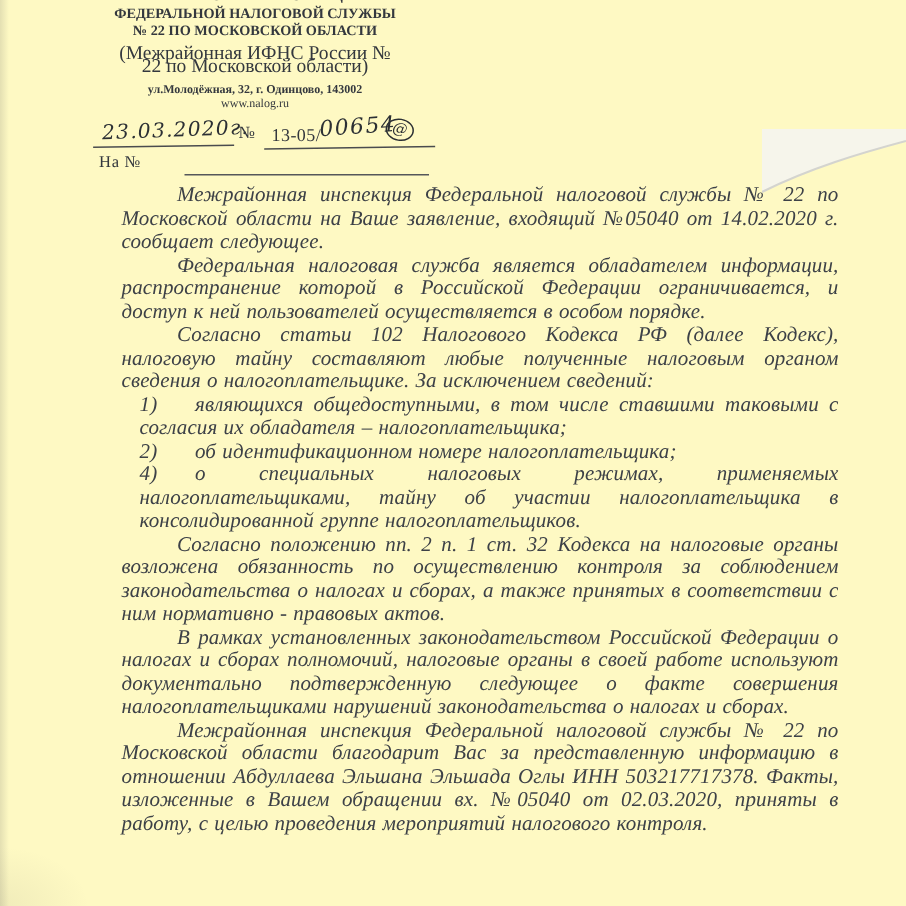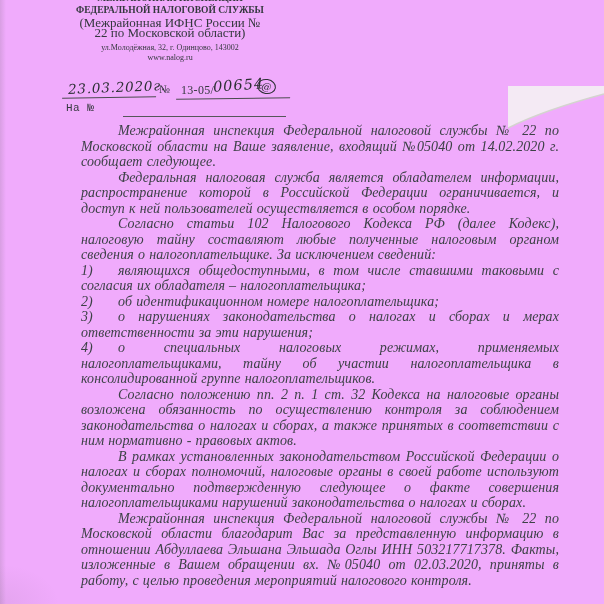--- a/index.html
+++ b/index.html
@@ -1,19 +1,19 @@
 <!DOCTYPE html>
 <html><head>
 <meta charset="utf-8">
 <style>
   html,body { margin:0; padding:0; }
   body { background:#ffffff; }
   .stage {
     position:relative; width:604px; height:604px;
-    background:#f0abfc; overflow:hidden;
+    background:#fef9c3; overflow:hidden;
     font-family:"Liberation Serif", serif;
     color:#3d4147;
   }
   
   .edge-left {
     position:absolute; left:0; top:0; width:6px; height:604px;
     background:linear-gradient(90deg, rgba(90,90,90,0.16), rgba(90,90,90,0));
     pointer-events:none;
   }
   .corner-shade-bl {
@@ -27,21 +27,21 @@
     position:absolute; left:62px; top:-7px; width:216px;
     text-align:center; color:#34383e;
   }
   .lh-bold {
     font-weight:bold; font-size:9.5px; line-height:11.5px; white-space:nowrap;
   }
   .lh-sub {
     font-size:13px; line-height:9.5px; margin-top:2px; padding:0 15px;
   }
   .lh-addr { font-size:8px; line-height:9.5px; white-space:nowrap; }
-  .lh-addr.first { margin-top:6px; }
+  .lh-addr.first { margin-top:6px;font-weight:bold; }
   
   .hw {
     font-family:"DejaVu Serif", serif; font-style:italic; color:#2c3034;
   }
   .ref-date-underline {
     position:absolute; left:62px; top:83px; width:94px; height:14px;
     border-bottom:1.3px solid #4a4c4e; transform:rotate(-0.8deg);
   }
   .ref-date {
     position:absolute; left:68px; top:79px; font-size:13.5px; letter-spacing:0.8px;
@@ -53,51 +53,52 @@
     border-bottom:1.3px solid #4a4c4e; transform:rotate(-0.8deg);
   }
   .ref-num-printed { position:absolute; left:181px; top:83px; font-size:12px; color:#34383e; letter-spacing:0.3px; }
   .ref-num-hw { position:absolute; left:213px; top:77px; font-size:14.5px; letter-spacing:1px; transform:rotate(-4deg); }
   .ref-num-stamp {
     position:absolute; left:257px; top:79px; width:17px; height:13px;
     border:1.3px solid #2c3034; border-radius:50%;
     display:flex; align-items:center; justify-content:center;
     font-size:10px; transform:rotate(9deg);
   }
-  .reply-label { position:absolute; left:66px; top:102px; font-size:11px; color:#34383e; letter-spacing:0.5px;font-family:Liberation Mono, monospace; }
+  .reply-label { position:absolute; left:66px; top:102px; font-size:11px; color:#34383e; letter-spacing:0.5px; }
   .reply-underline {
     position:absolute; left:123px; top:103px; width:163px; height:13px;
     border-bottom:1px solid #55575a;
   }
   
   .body-text {
     position:absolute; left:81px; top:123px; width:478px;
     font-size:14px; line-height:15.5px; text-align:justify;
     word-spacing:0.5px; letter-spacing:0.1px;font-style:italic;
   }
   .body-text p { margin:0; }
   .body-text p.indent { text-indent:37px; }
-  .body-text p.list { text-indent:0; }
+  .body-text p.list { text-indent:0;margin-left:12px; }
   .num-span { display:inline-block; width:37px; }
 </style>
 </head>
 <body>
 
 <div class="stage">
 
   <div class="edge-left"></div>
   <div class="corner-shade-bl"></div>
   <svg class="page-curl" viewBox="0 0 96 48" xmlns="http://www.w3.org/2000/svg">
     <path d="M96,0 L96,8 C66,16 32,26 0,42 L0,0 Z" fill="#f5f5f2" opacity="0.85"></path>
     <path d="M96,8 C66,16 32,26 0,42" fill="none" stroke="#d4d4cf" stroke-width="1.4"></path>
   </svg>
 
   <div class="letterhead">
     <div class="lh-bold">МЕЖРАЙОННАЯ ИНСПЕКЦИЯ</div>
     <div class="lh-bold">ФЕДЕРАЛЬНОЙ НАЛОГОВОЙ СЛУЖБЫ</div>
+    <div class="lh-bold">№ 22 ПО МОСКОВСКОЙ ОБЛАСТИ</div>
     <div class="lh-sub">(Межрайонная ИФНС России № 22 по Московской области)</div>
     <div class="lh-addr first">ул.Молодёжная, 32, г. Одинцово, 143002</div>
     <div class="lh-addr">www.nalog.ru</div>
   </div>
 
   <div class="ref-date-underline"></div>
   <div class="ref-date hw">23.03.2020г.</div>
   <div class="ref-no-label">№</div>
   <div class="ref-num-underline"></div>
   <div class="ref-num-printed">13-05/</div>
@@ -106,20 +107,19 @@
 
   <div class="reply-label">На №</div>
   <div class="reply-underline"></div>
 
   <div class="body-text">
     <p class="indent">Межрайонная инспекция Федеральной налоговой службы № 22 по Московской области на Ваше заявление, входящий №05040 от 14.02.2020 г. сообщает следующее.</p>
     <p class="indent">Федеральная налоговая служба является обладателем информации, распространение которой в Российской Федерации ограничивается, и доступ к ней пользователей осуществляется в особом порядке.</p>
     <p class="indent">Согласно статьи 102 Налогового Кодекса РФ (далее Кодекс), налоговую тайну составляют любые полученные налоговым органом сведения о налогоплательщике. За исключением сведений:</p>
     <p class="list"><span class="num-span">1)</span><span>являющихся общедоступными, в том числе ставшими таковыми с согласия их обладателя – налогоплательщика;</span></p>
     <p class="list"><span class="num-span">2)</span><span>об идентификационном номере налогоплательщика;</span></p>
-    <p class="list"><span class="num-span">3)</span><span>о нарушениях законодательства о налогах и сборах и мерах ответственности за эти нарушения;</span></p>
     <p class="list"><span class="num-span">4)</span><span>о специальных налоговых режимах, применяемых налогоплательщиками, тайну об участии налогоплательщика в консолидированной группе налогоплательщиков.</span></p>
     <p class="indent">Согласно положению пп. 2 п. 1 ст. 32 Кодекса на налоговые органы возложена обязанность по осуществлению контроля за соблюдением законодательства о налогах и сборах, а также принятых в соответствии с ним нормативно - правовых актов.</p>
     <p class="indent">В рамках установленных законодательством Российской Федерации о налогах и сборах полномочий, налоговые органы в своей работе используют документально подтвержденную следующее о факте совершения налогоплательщиками нарушений законодательства о налогах и сборах.</p>
     <p class="indent">Межрайонная инспекция Федеральной налоговой службы № 22 по Московской области благодарит Вас за представленную информацию в отношении Абдуллаева Эльшана Эльшада Оглы ИНН 503217717378. Факты, изложенные в Вашем обращении вх. №05040 от 02.03.2020, приняты в работу, с целью проведения мероприятий налогового контроля.</p>
   </div>
 
 </div>
 
 </body></html>

